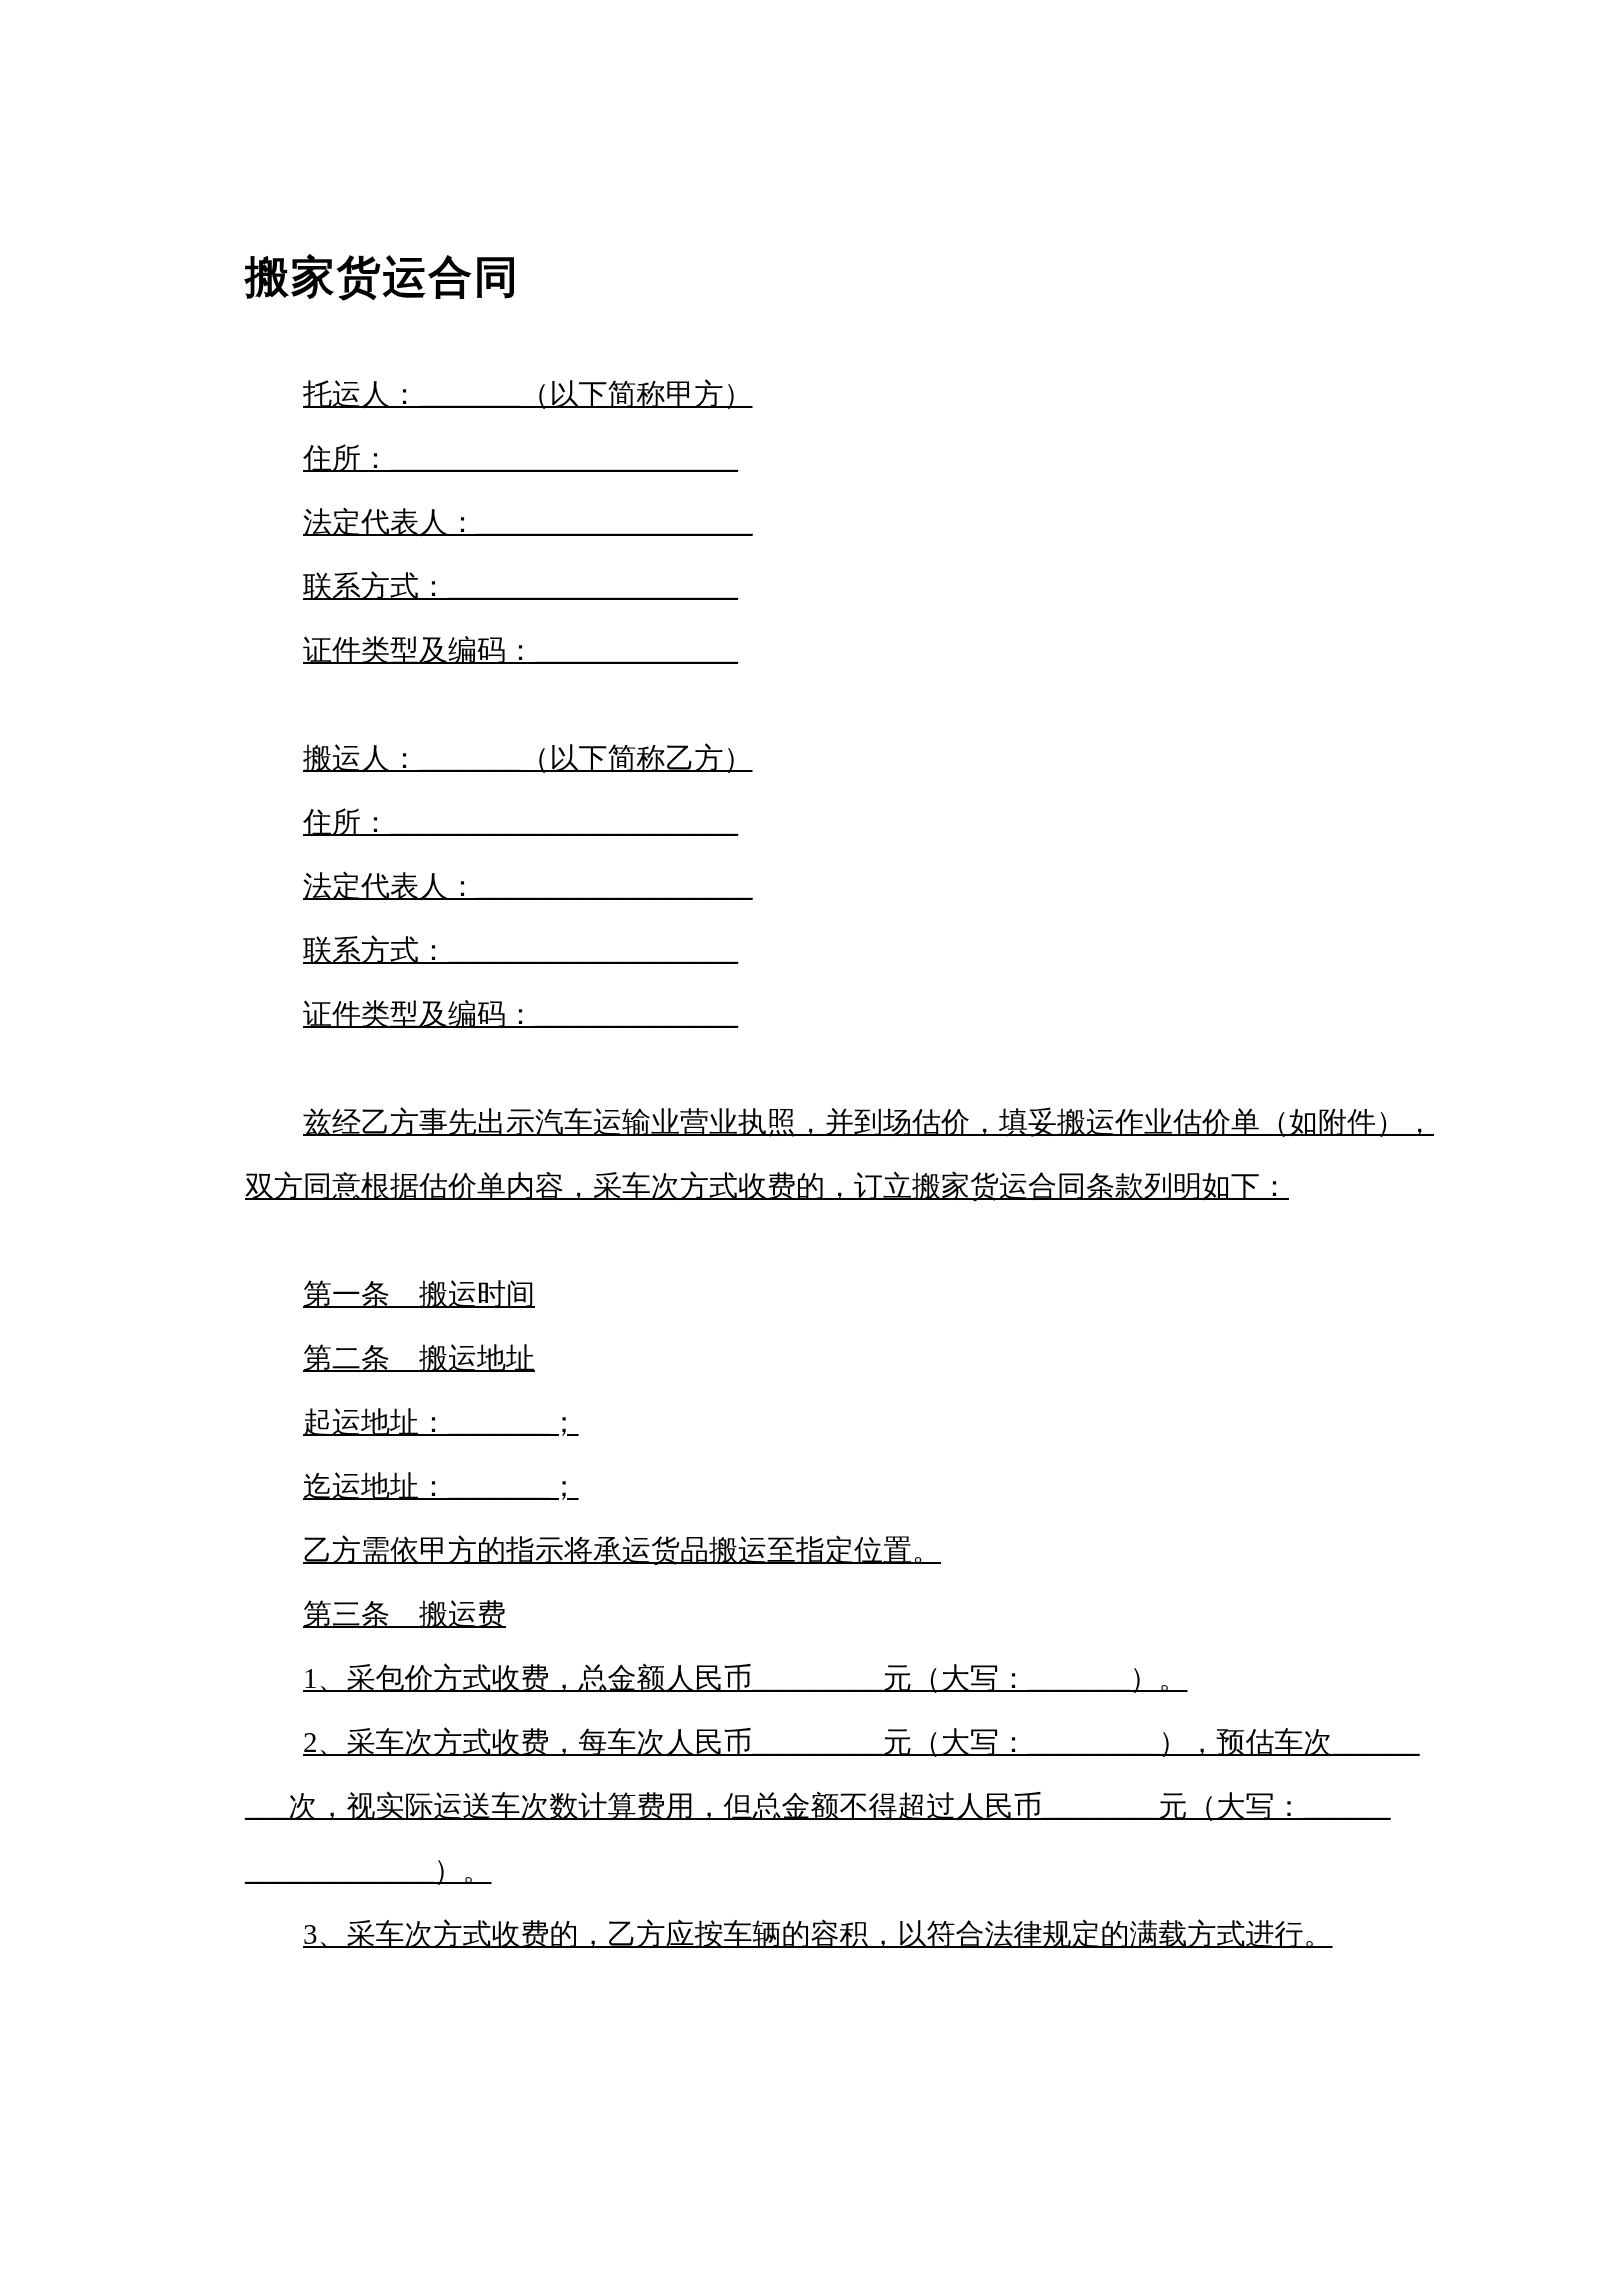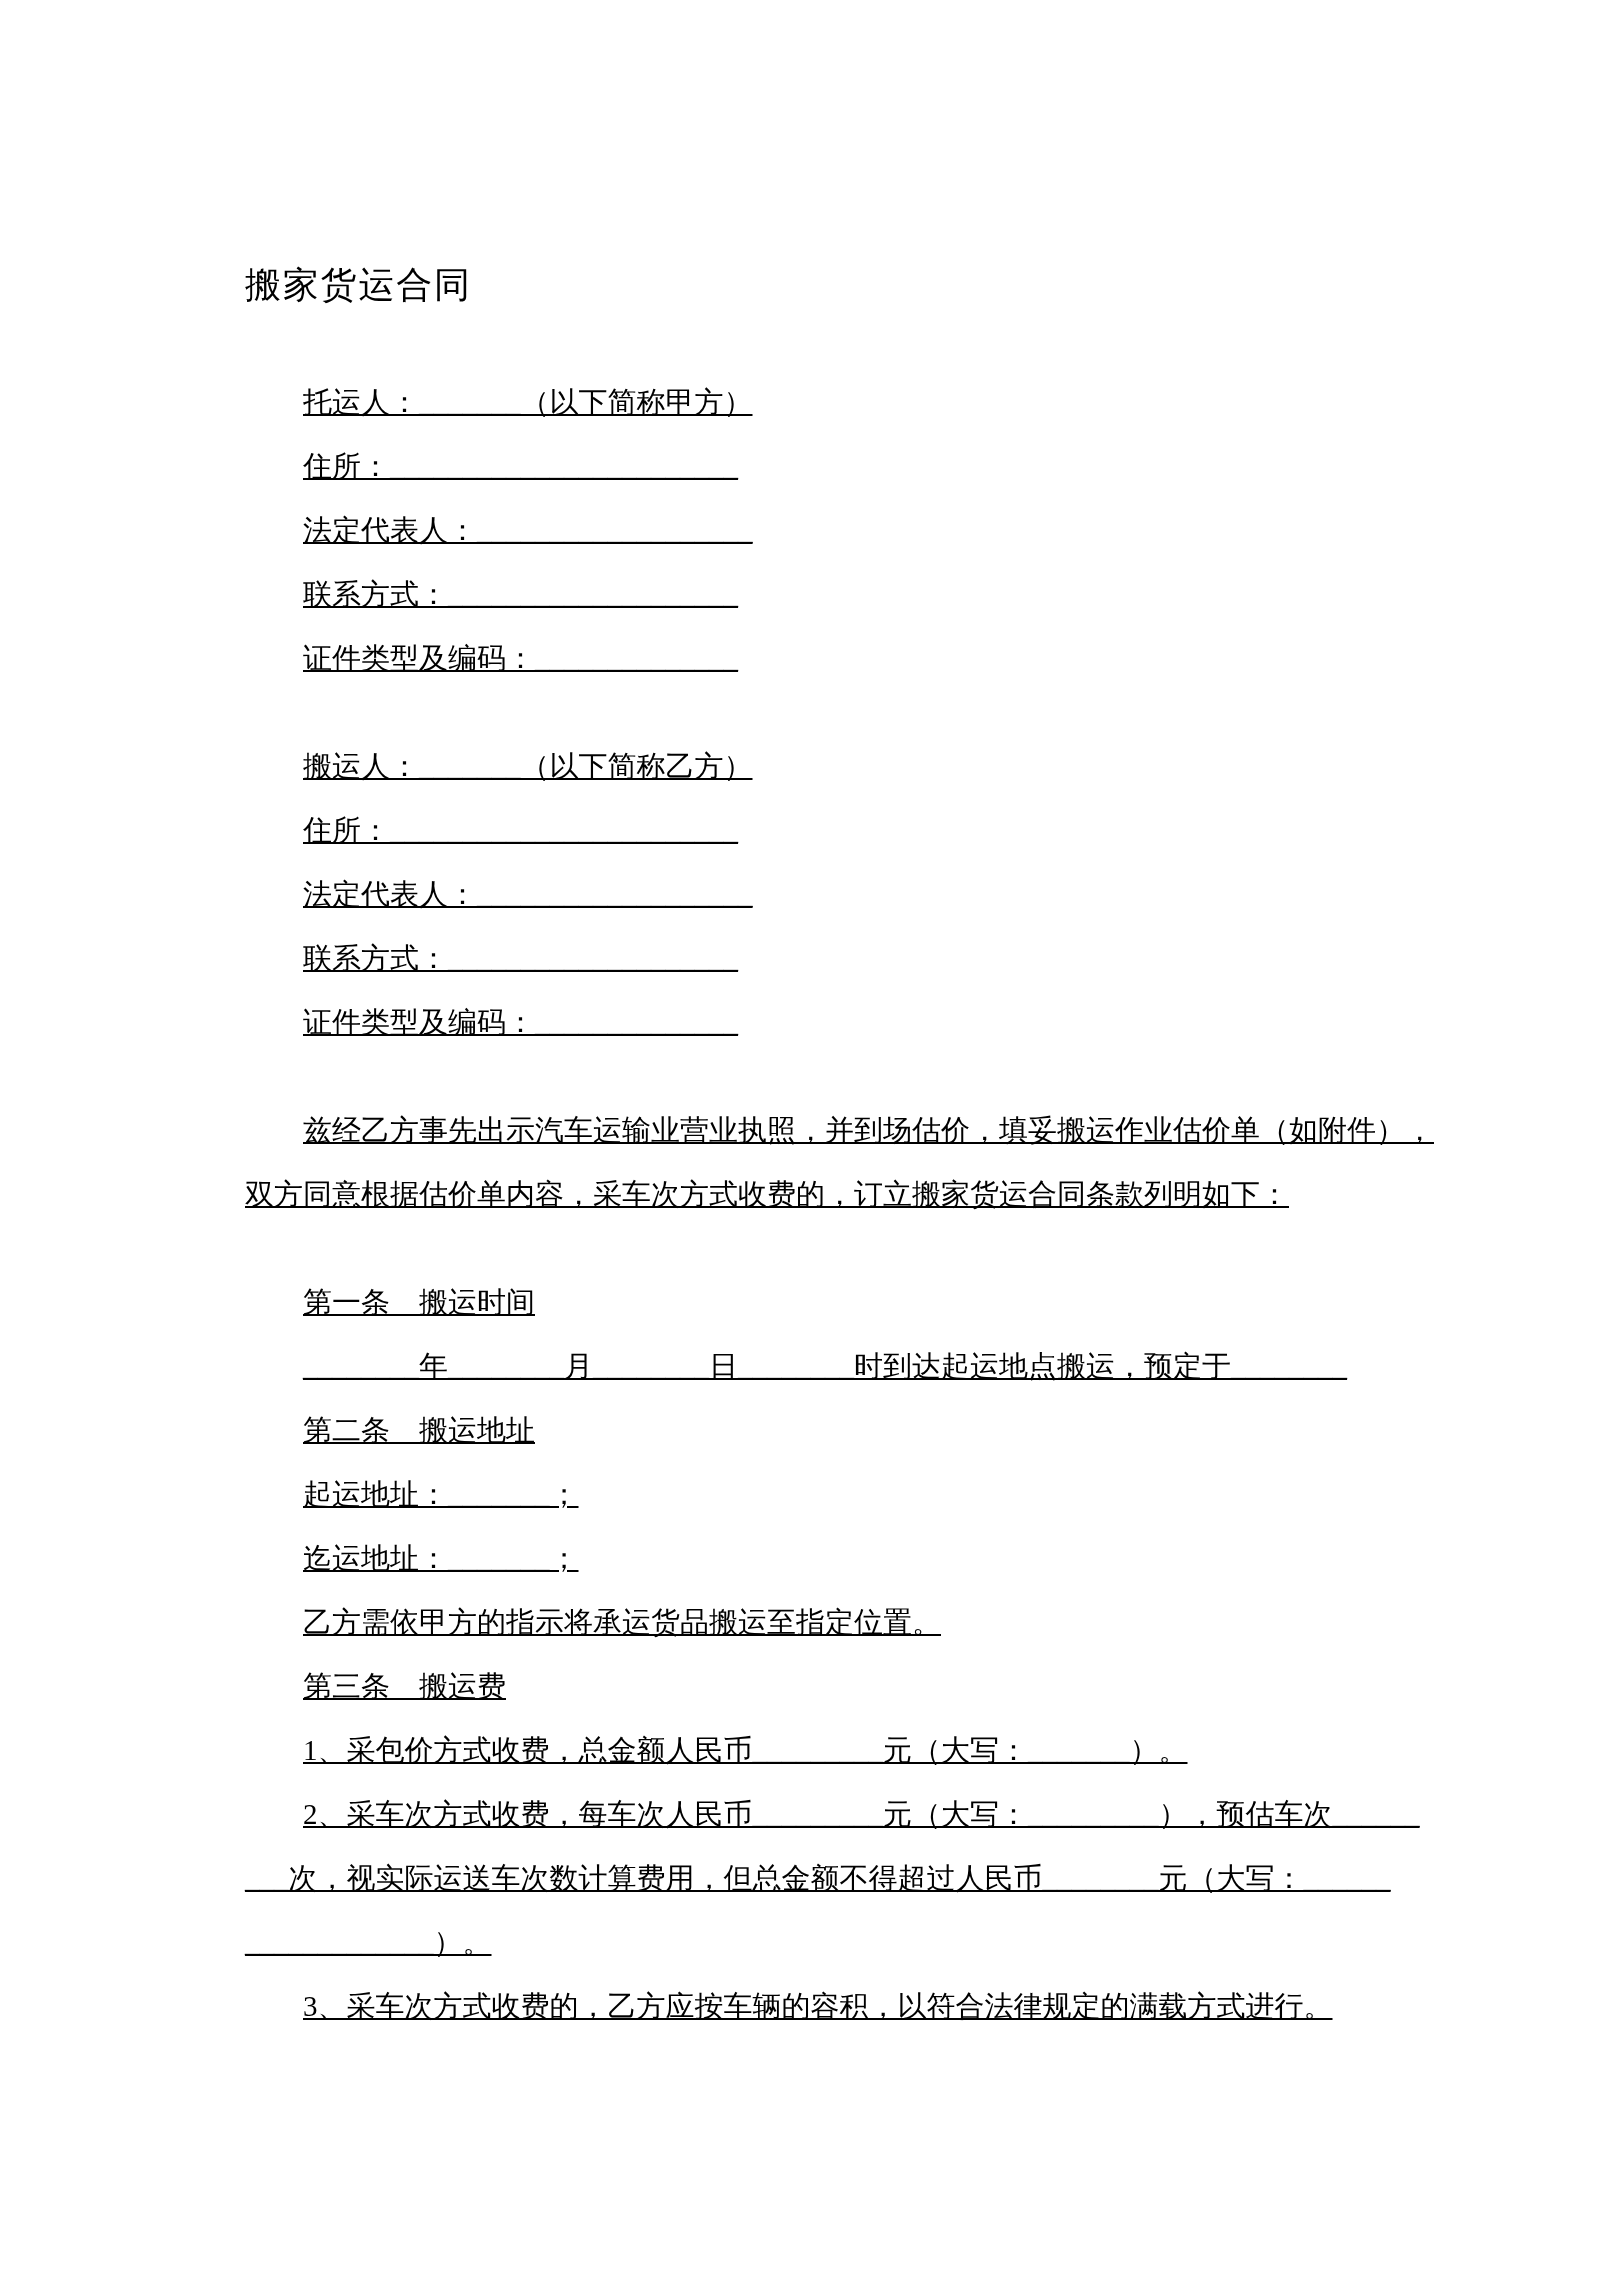--- a/index.html
+++ b/index.html
@@ -15,25 +15,25 @@
     font-family: "Liberation Serif", "DejaVu Serif", serif;
     font-size: 29px;
     overflow: hidden;
     position: relative;
   }
   .content {
     padding: 251px 245px 0 245px;
   }
   .title {
     font-family: "Liberation Sans", "DejaVu Sans", sans-serif;
-    font-weight: normal;
-    font-size: 36px;
+    font-weight: bold;
+    font-size: 44px;
     line-height: 51px;
     letter-spacing: 1.8px;
-    margin: 8px 0 60px 0;
+    margin: 0 0 60px 0;
     white-space: nowrap;
   }
   p.ln {
     margin: 0;
     line-height: 64px;
     white-space: nowrap;
     text-decoration: underline;
   }
   .ind {
     text-indent: 2em;
@@ -66,21 +66,20 @@
       <p class="ln ind">证件类型及编码：______________</p>
     </div>
 
     <div class="gap">
       <p class="ln ind">兹经乙方事先出示汽车运输业营业执照，并到场估价，填妥搬运作业估价单（如附件），</p>
       <p class="ln">双方同意根据估价单内容，采车次方式收费的，订立搬家货运合同条款列明如下：</p>
     </div>
 
     <div class="gap">
       <p class="ln ind">第一条　搬运时间</p>
-      <p class="ln ind">________年________月________日________时到达起运地点搬运，预定于________</p>
     </div>
 
     <div>
       <p class="ln ind">第二条　搬运地址</p>
       <p class="ln ind">起运地址：_______；</p>
       <p class="ln ind">迄运地址：_______；</p>
       <p class="ln ind">乙方需依甲方的指示将承运货品搬运至指定位置。</p>
     </div>
 
     <div>

